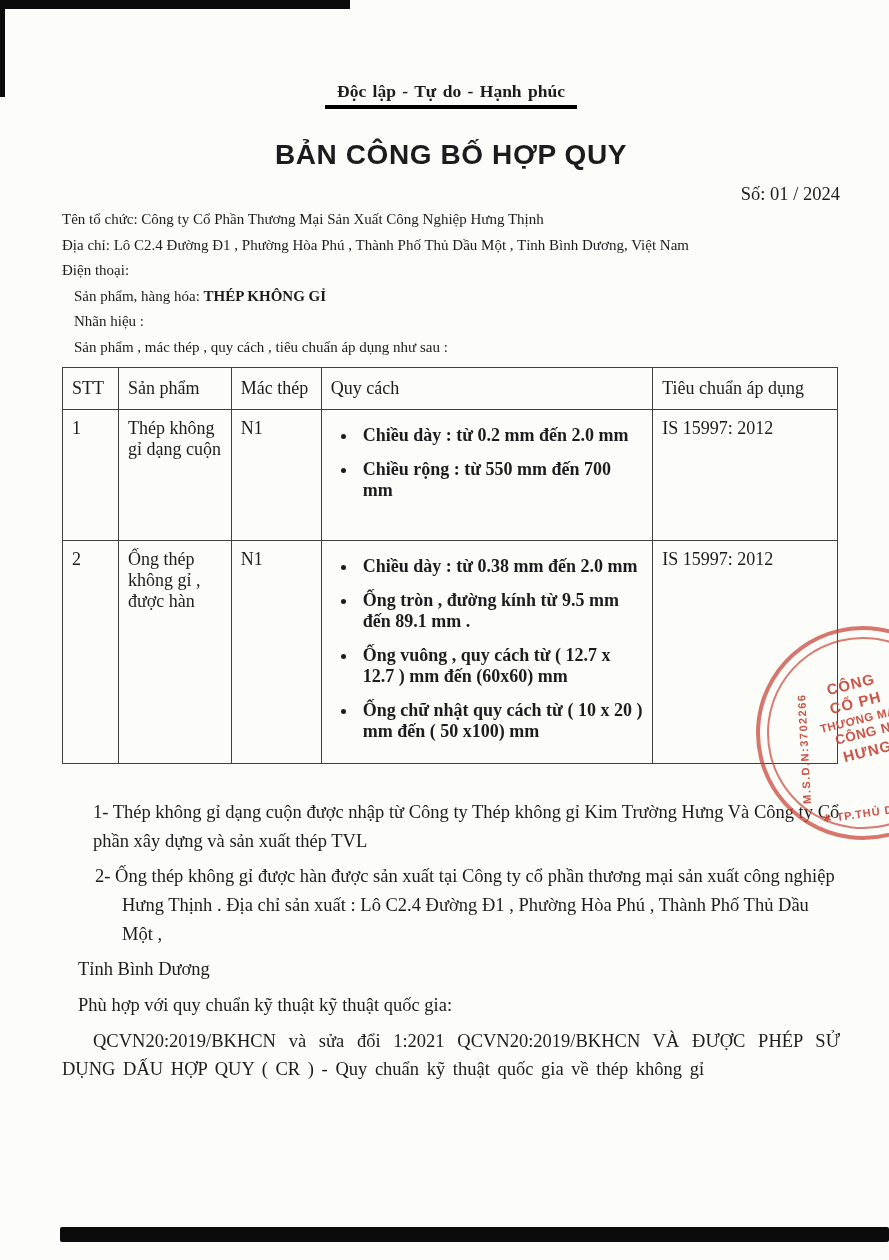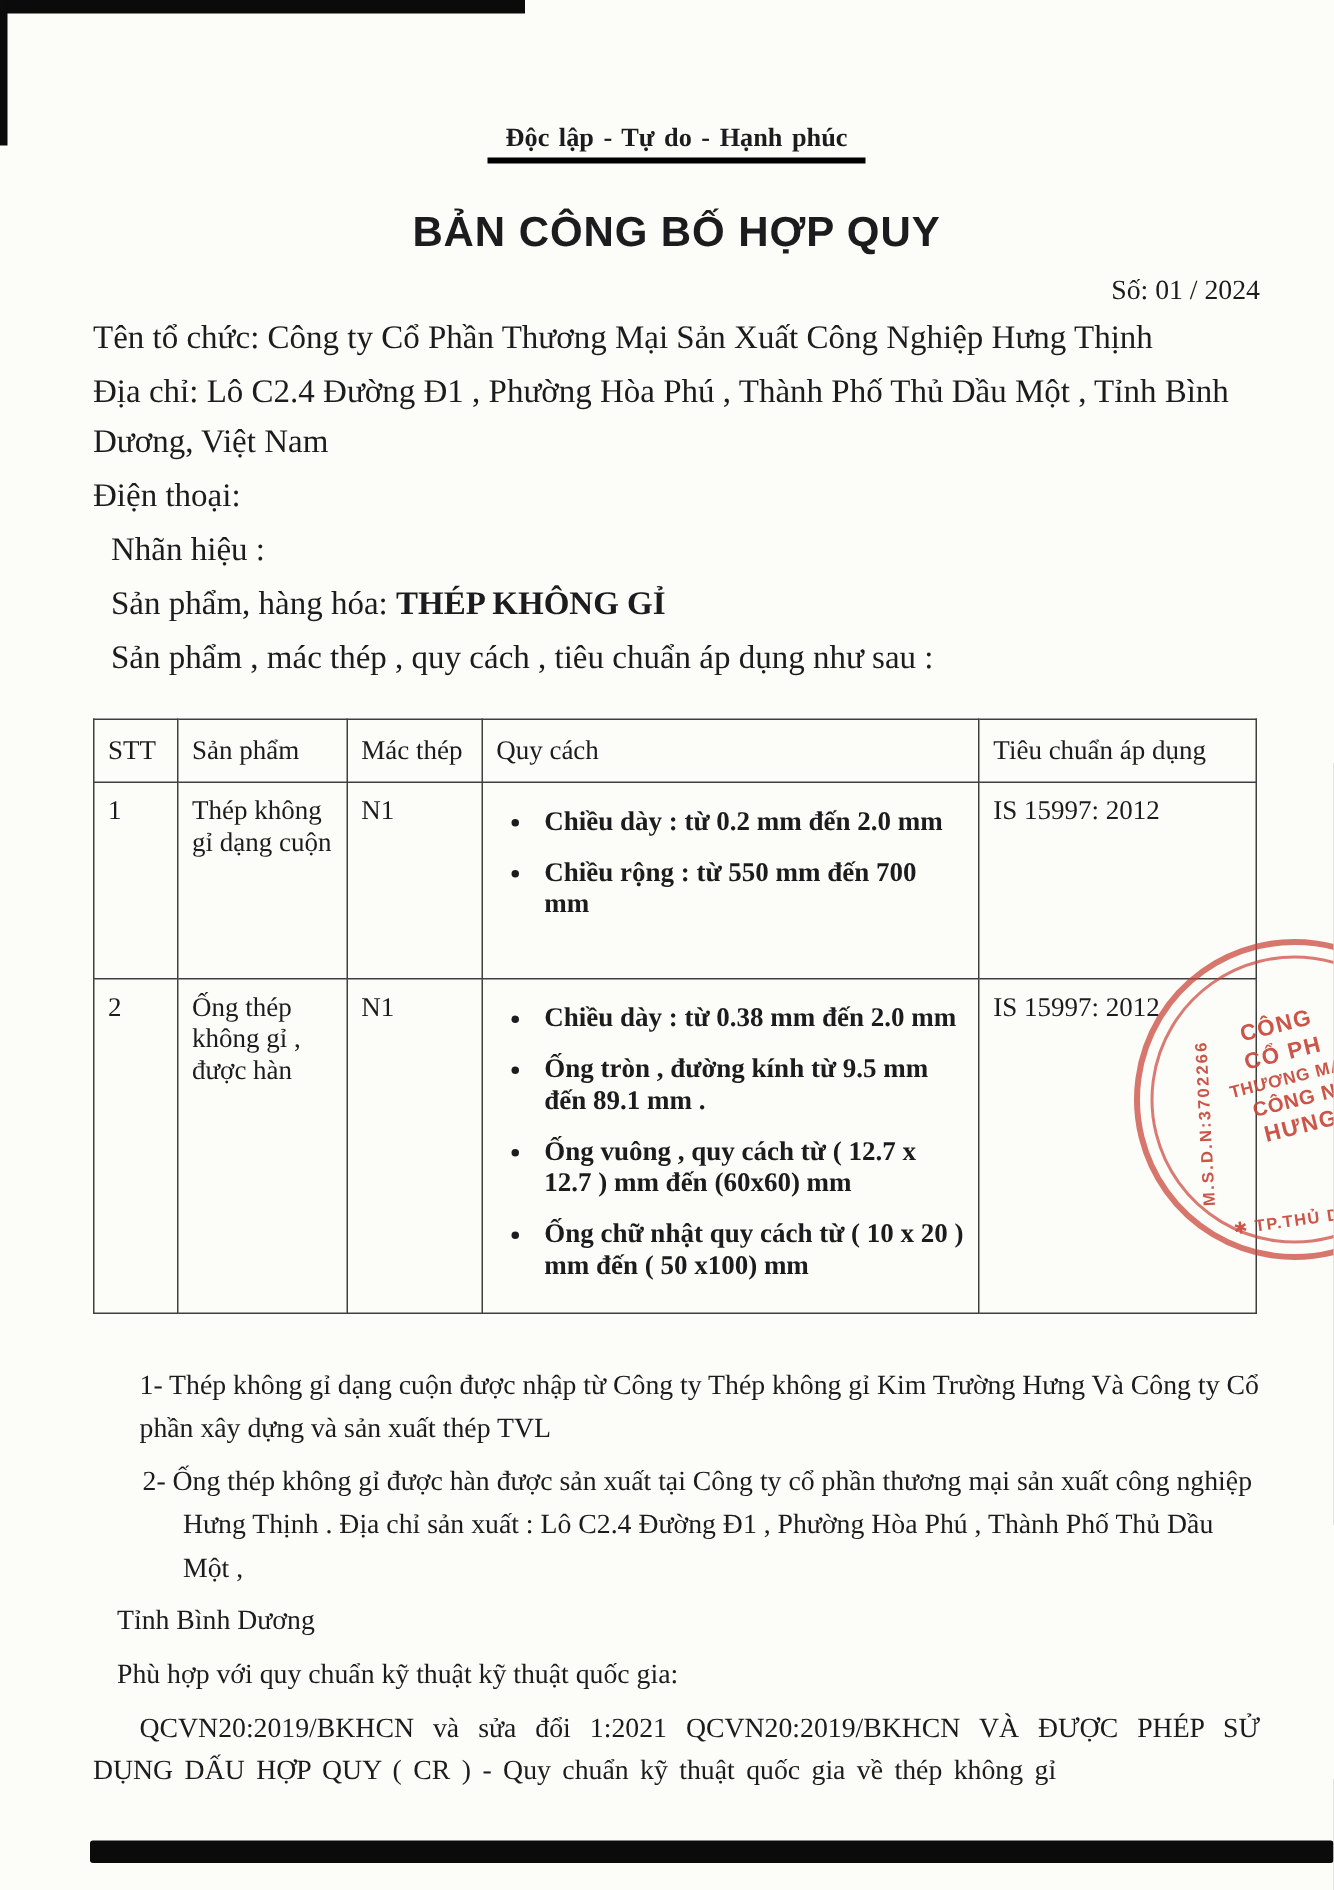--- a/index.html
+++ b/index.html
@@ -24,26 +24,26 @@
     padding: 0 12px 3px; border-bottom: 4px solid #000000; word-spacing: 2px;
   }
 
   .doc-title {
     text-align: center; margin-top: 30px;
     font-family: "Liberation Sans", "DejaVu Sans", sans-serif;
     font-size: 28px; font-weight: bold; letter-spacing: .6px;
   }
   .doc-number { text-align: right; margin-top: 13px; font-size: 18.5px; }
 
-  .info { font-size: 22px; line-height: 1.5; }
+  .info { font-size: 15px; line-height: 1.5; }
   .info p { margin: 3px 0; }
   .pad-sm { padding-left: 12px; }
   .bold { font-weight: bold; }
 
-  table.spec { margin-top: 25px; border-collapse: collapse; width: 776px; font-size: 18px; }
+  table.spec { margin-top: 9px; border-collapse: collapse; width: 776px; font-size: 18px; }
   .spec th, .spec td {
     border: 1.6px solid #3f3f3f; padding: 8px 9px;
     text-align: left; font-weight: normal; vertical-align: top;
   }
   .spec th { vertical-align: middle; padding: 10px 9px; }
   .cell-center { text-align: center; }
   .spec td.row1 { padding-bottom: 26px; }
   .spec ul { margin: 0; padding-left: 27px; list-style: disc; }
   .spec li { margin: 5px 0 13px; padding-left: 5px; font-weight: bold; }
   .spec td.qc { padding-top: 10px; }
@@ -99,22 +99,22 @@
       <div class="nat-motto">Độc lập - Tự do - Hạnh phúc</div>
     </div>
 
     <h1 class="doc-title">BẢN CÔNG BỐ HỢP QUY</h1>
     <div class="doc-number">Số: 01 / 2024</div>
 
     <div class="info">
       <p>Tên tổ chức: Công ty Cổ Phần Thương Mại Sản Xuất Công Nghiệp Hưng Thịnh</p>
       <p>Địa chỉ: Lô C2.4 Đường Đ1 , Phường Hòa Phú , Thành Phố Thủ Dầu Một , Tỉnh Bình Dương, Việt Nam</p>
       <p>Điện thoại:</p>
+      <p class="pad-sm"><span>Sản phẩm, hàng hóa: </span><span class="bold">THÉP KHÔNG GỈ</span></p>
       <p class="pad-sm">Nhãn hiệu :</p>
-      <p class="pad-sm"><span>Sản phẩm, hàng hóa: </span><span class="bold">THÉP KHÔNG GỈ</span></p>
       <p class="pad-sm">Sản phẩm , mác thép , quy cách , tiêu chuẩn áp dụng như sau :</p>
     </div>
 
     <table class="spec">
       <colgroup>
         <col style="width:56px">
           <col style="width:113px">
           <col style="width:90px">
           <col style="width:332px">
           <col style="width:185px">

